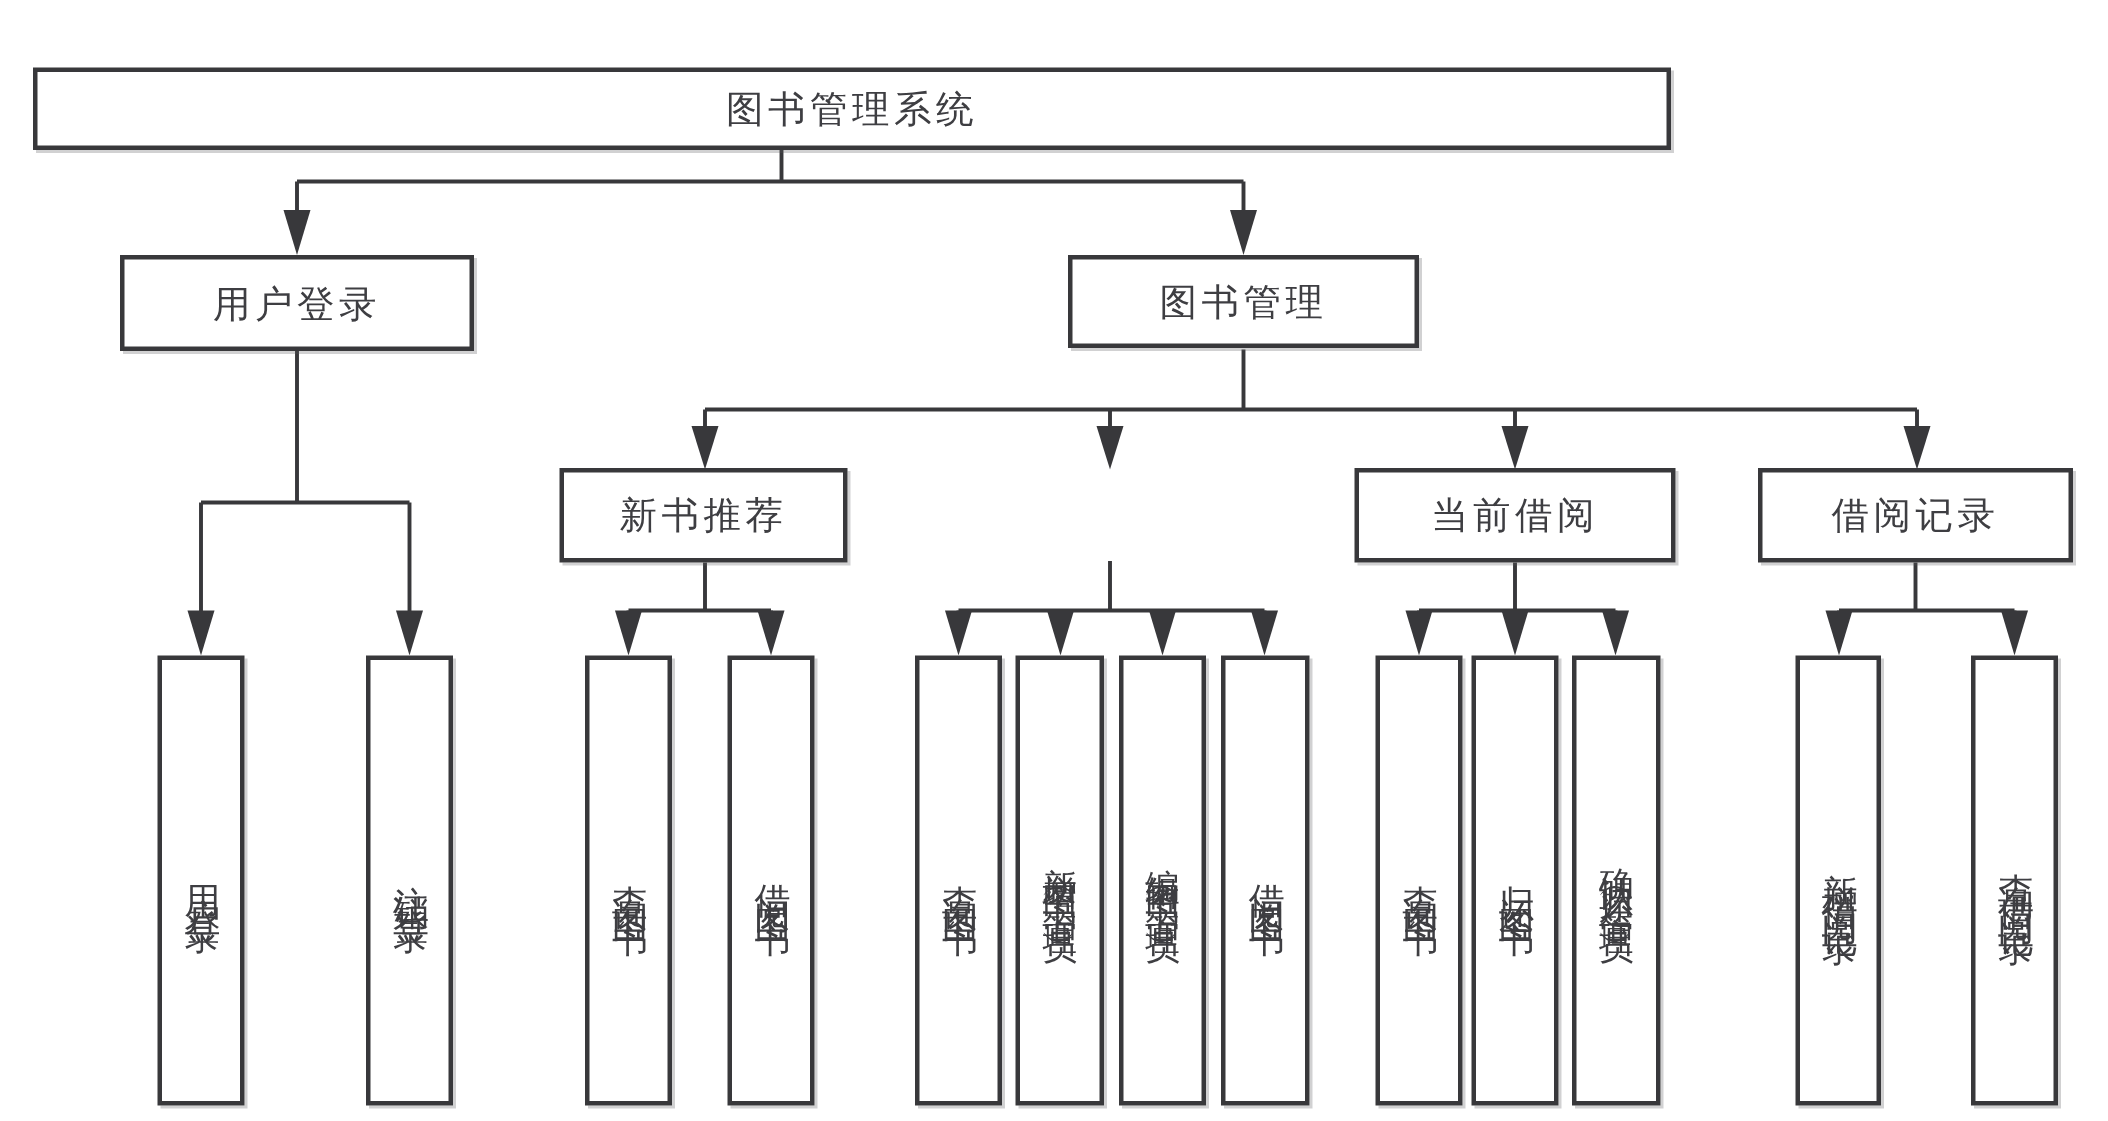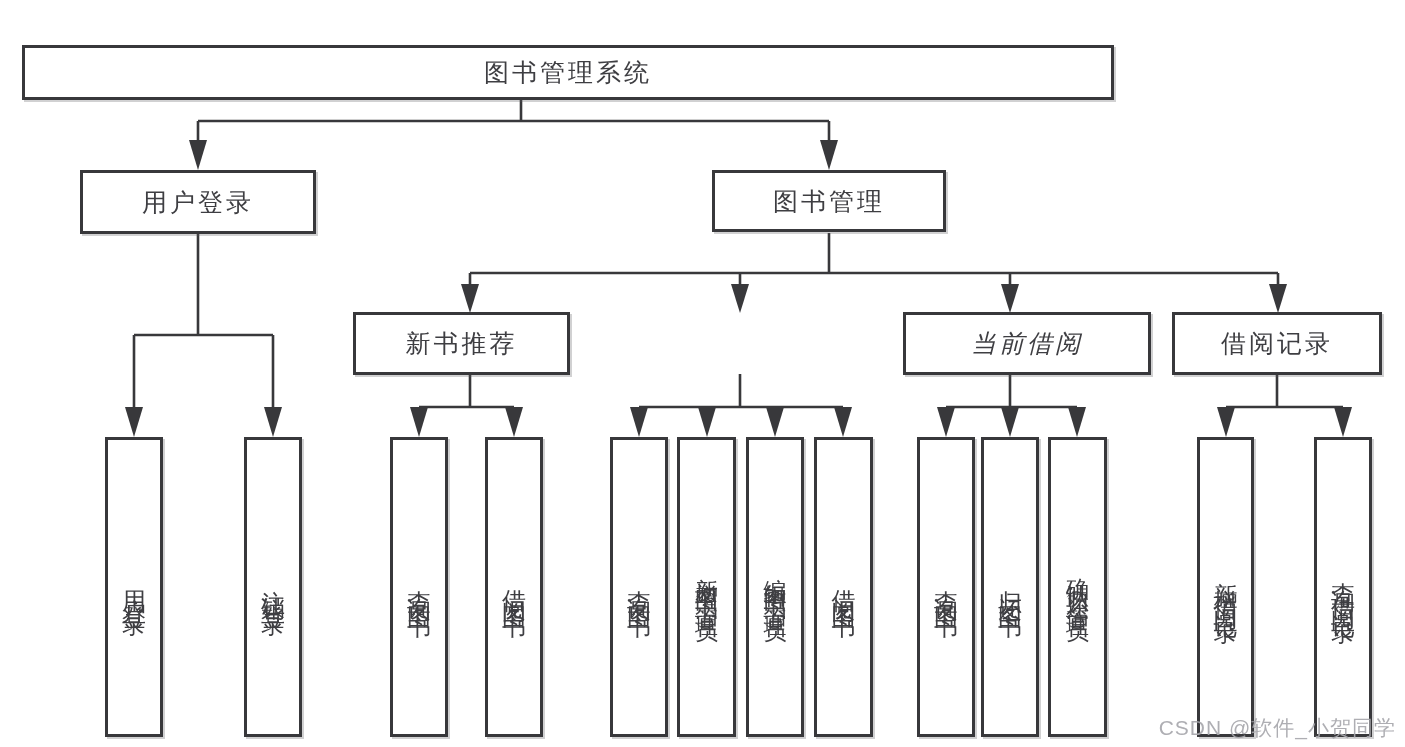--- a/index.html
+++ b/index.html
@@ -114,24 +114,24 @@
     <span>图书管理系统</span>
   </div>
 
   <div class="node" style="left:80px; top:170px; width:236px; height:64px;">
     <span>用户登录</span>
   </div>
   <div class="node" style="left:712px; top:170px; width:234px; height:62px;">
     <span>图书管理</span>
   </div>
 
-  <div class="node" style="left:353px; top:312px; width:217px; height:63px;">
+  <div class="node" style="left:373px; top:312px; width:192px; height:63px;">
     <span>新书推荐</span>
   </div>
-  <div class="node" style="left:903px; top:312px; width:248px; height:63px;font-style:italic;">
+  <div class="node" style="left:903px; top:312px; width:214px; height:63px;">
     <span>当前借阅</span>
   </div>
   <div class="node" style="left:1172px; top:312px; width:210px; height:63px;">
     <span>借阅记录</span>
   </div>
 
   <div class="node leaf" style="left:105px; top:437px; width:58px; height:300px;">
     <span>用户登录</span>
   </div>
   <div class="node leaf" style="left:244px; top:437px; width:58px; height:300px;">
@@ -168,15 +168,14 @@
     <span>确认归还（管理员）</span>
   </div>
 
   <div class="node leaf" style="left:1197px; top:437px; width:57px; height:300px;">
     <span>新增借阅记录</span>
   </div>
   <div class="node leaf" style="left:1314px; top:437px; width:58px; height:300px;">
     <span>查询借阅记录</span>
   </div>
 
-  <div class="watermark">CSDN @软件_小贺同学</div>
 
 </div>
 
 </body></html>

